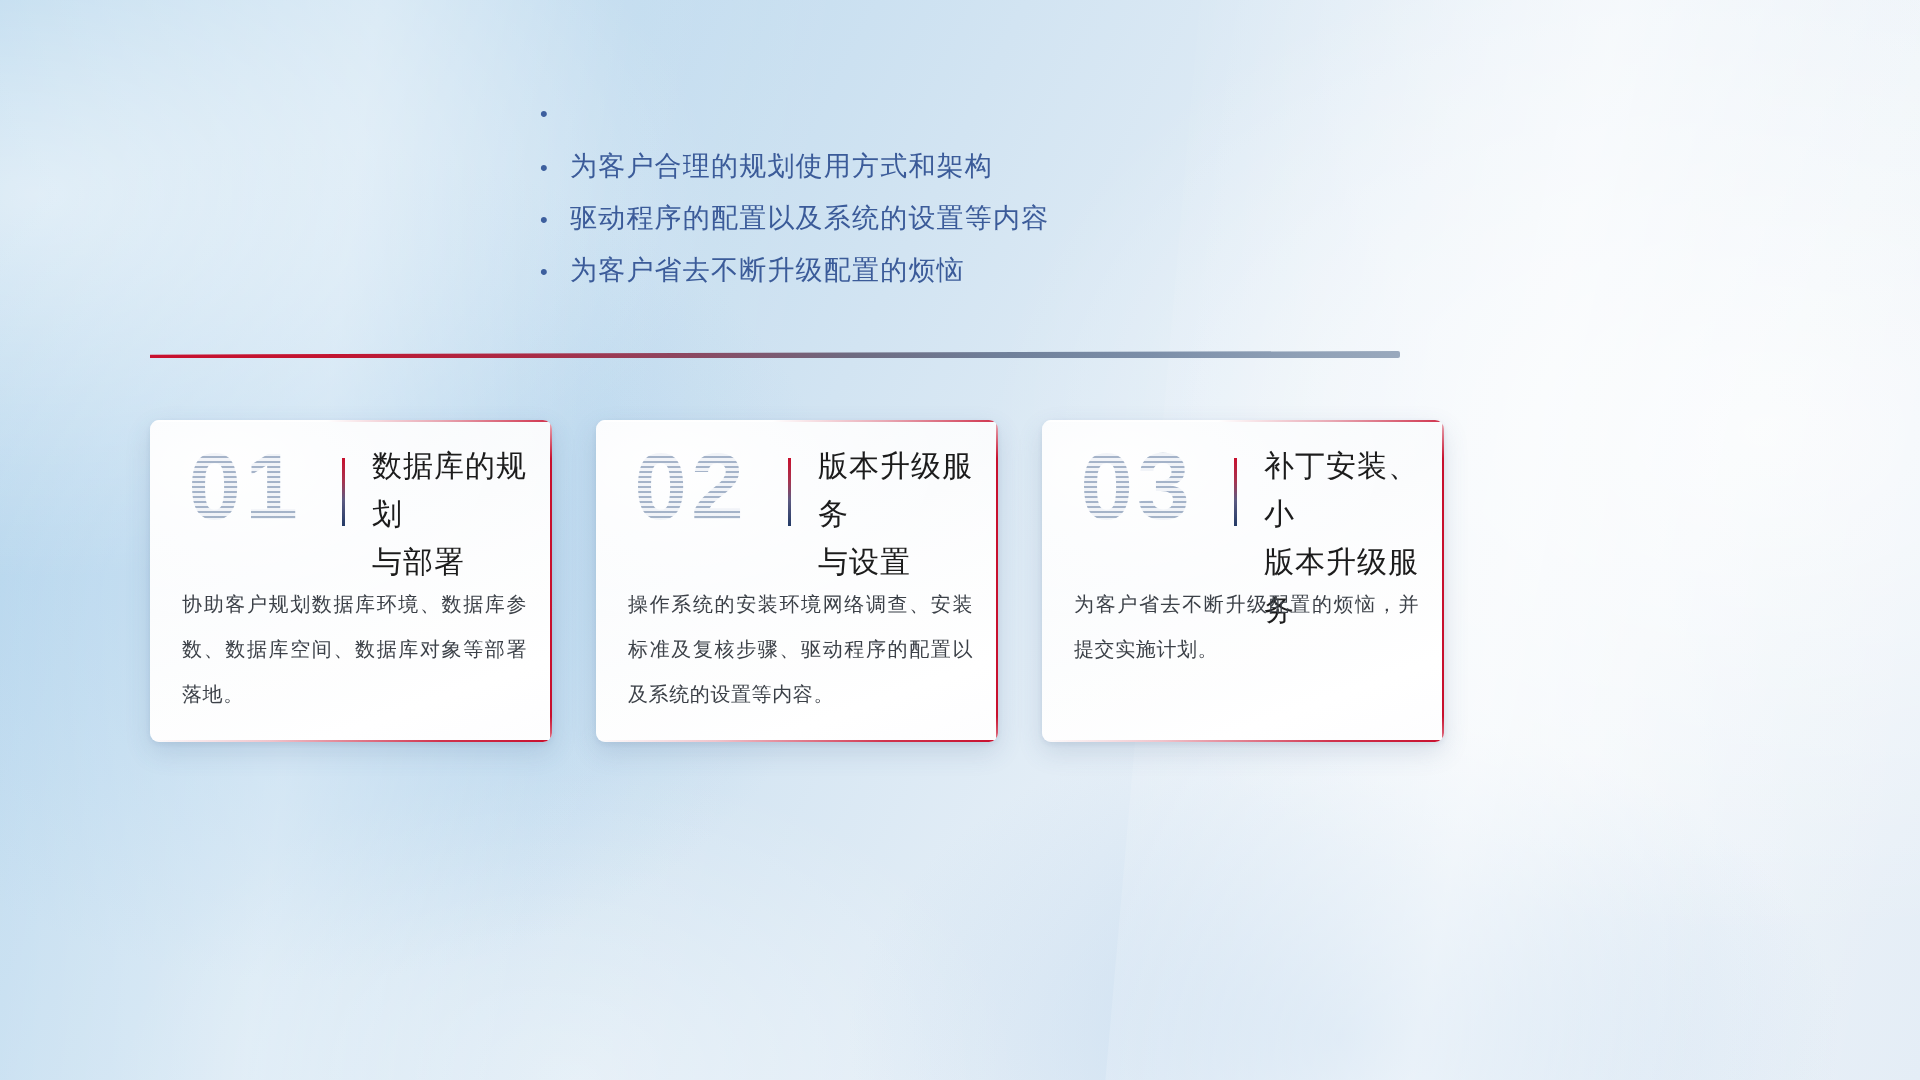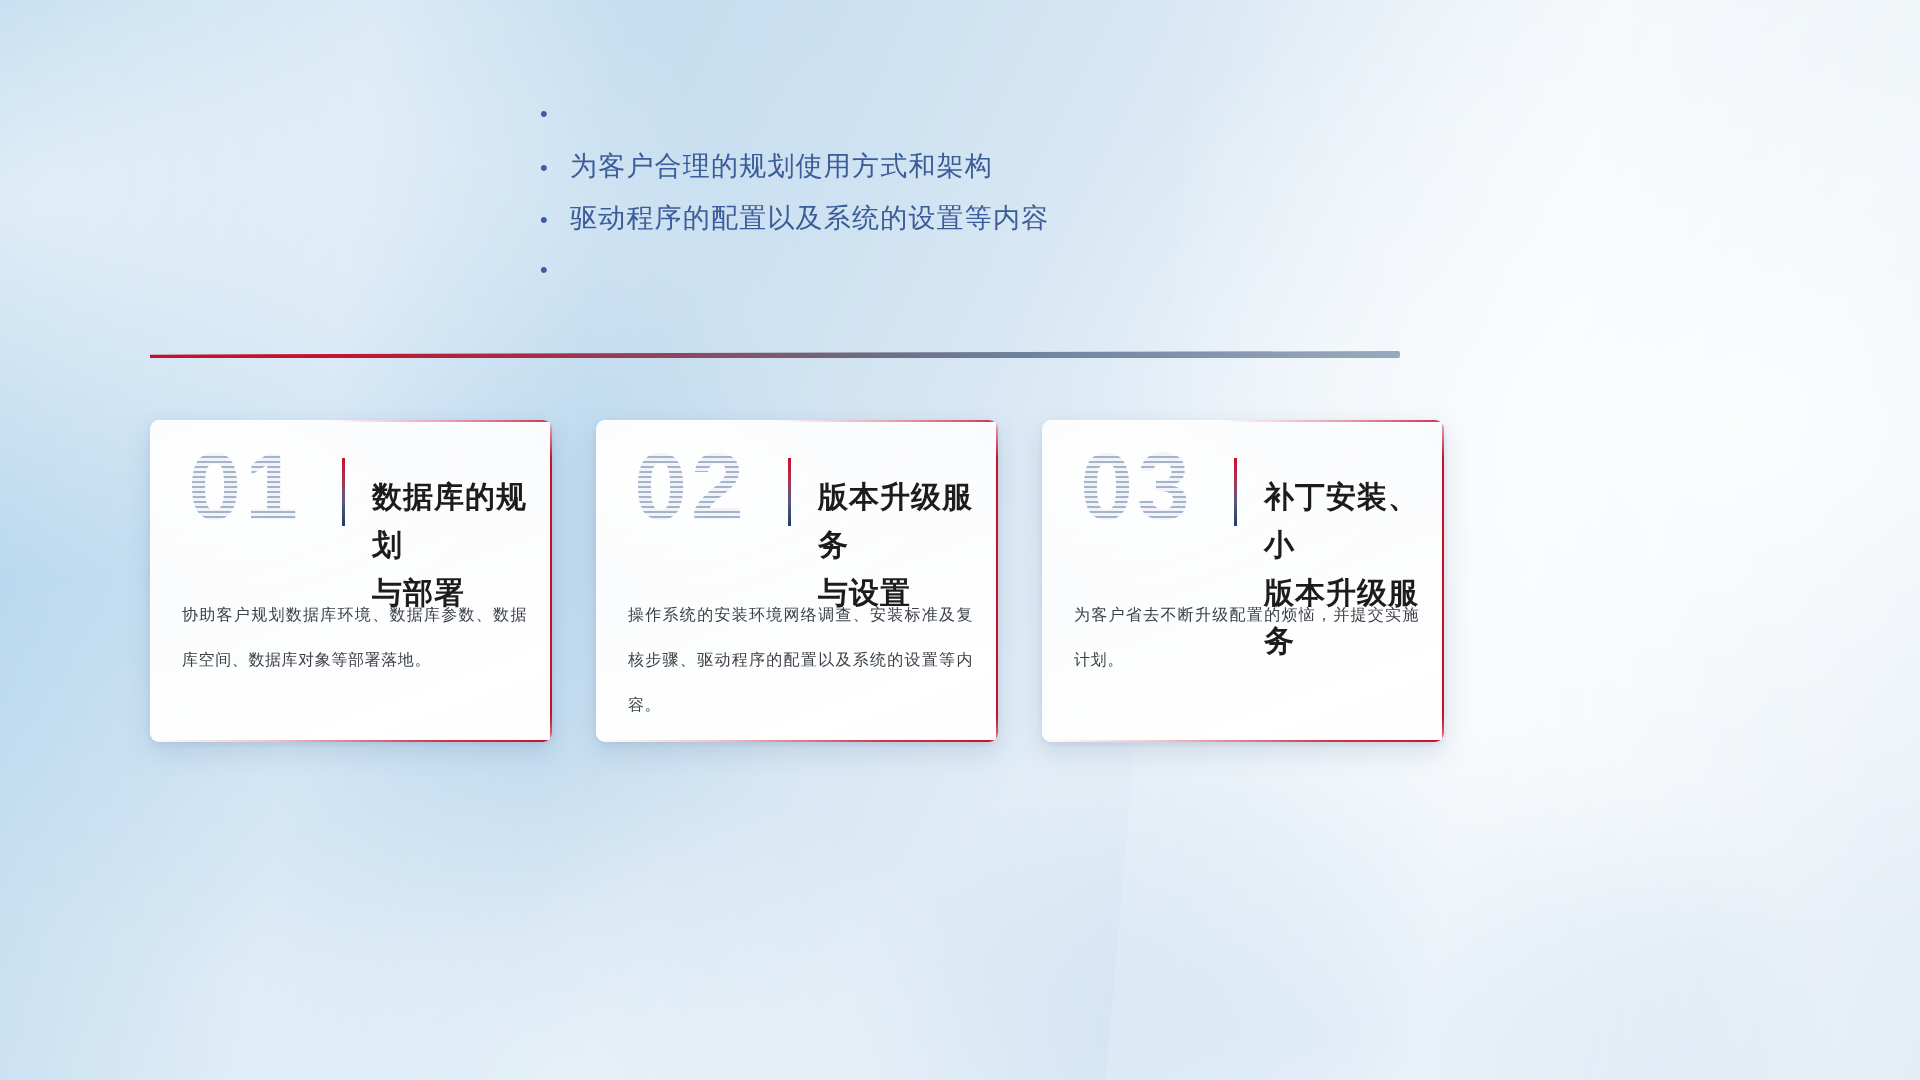--- a/index.html
+++ b/index.html
@@ -130,26 +130,26 @@
     color:rgba(160,180,205,0.13);
     user-select:none;
   }
   .card-rule{
     position:absolute;left:192px;top:38px;
     width:2.5px;height:68px;
     background:linear-gradient(180deg,#c8102e 0%,#a8344f 34%,#5d5b82 62%,#233a66 100%);
   }
   .card-title{
     position:absolute;left:222px;top:22px;width:170px;
-    font-size:30px;line-height:48px;font-weight:bold;
-    color:#1c1c1c;letter-spacing:1px;margin-top:31px;
+    font-size:30px;line-height:48px;font-weight:normal;
+    color:#1c1c1c;letter-spacing:1px;
   }
   .card-body{
-    position:absolute;left:32px;top:172px;width:345px;
-    font-size:16px;line-height:45px;
+    position:absolute;left:32px;top:162px;width:345px;
+    font-size:20px;line-height:45px;
     color:#3c4148;letter-spacing:0.6px;
     text-align:justify;
   }
 </style>
 </head>
 <body>
 
 <div id="slide">
 
   <div class="bullets">
@@ -163,20 +163,21 @@
       <span class="bullet-text">为客户合理的规划使用方式和架构</span>
     </div>
 
     <div class="bullet-row">
       <span class="bullet-dot">•</span>
       <span class="bullet-text">驱动程序的配置以及系统的设置等内容</span>
     </div>
 
     <div class="bullet-row">
       <span class="bullet-dot">•</span>
+      <span class="bullet-text">为客户省去不断升级配置的烦恼</span>
     </div>
 
   </div>
 
   <div class="divider-wrap">
     <div class="divider"></div>
   </div>
 
   <div class="cards">
 

